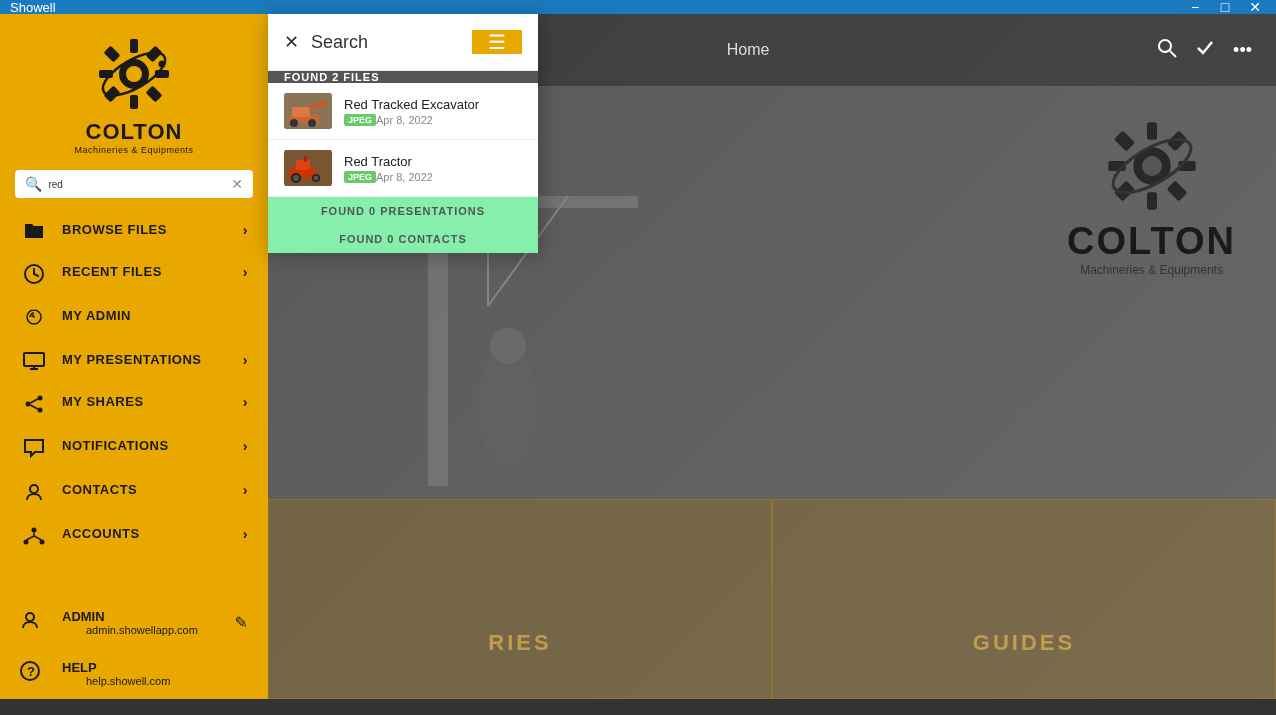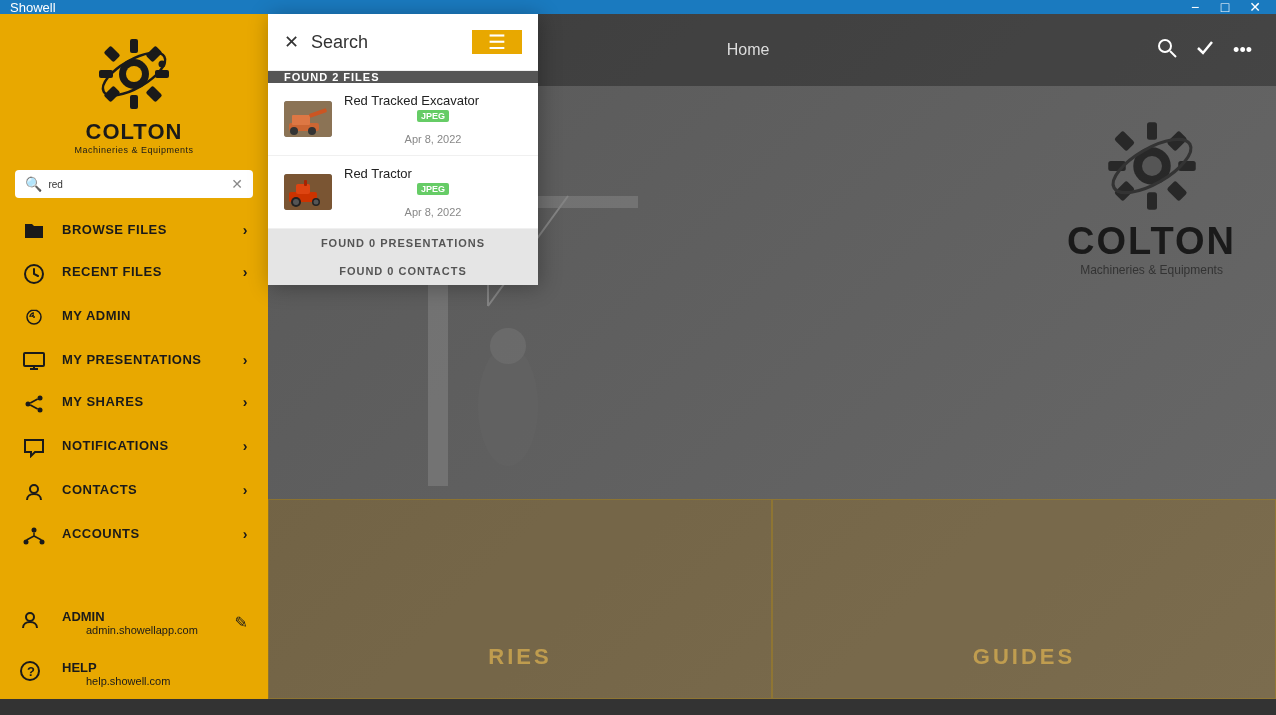--- a/index.html
+++ b/index.html
@@ -190,21 +190,21 @@
     
     .bottom-cards {
       display: flex;
       height: 200px;
     }
     .bottom-card {
       flex: 1;
       display: flex;
       align-items: flex-end;
       justify-content: center;
-      padding-bottom: 28px;
+      padding-bottom: 42px;
       border: 1px solid rgba(200,150,0,0.3);
       background: rgba(180,120,0,0.25);
       cursor: pointer;
     }
     .bottom-card-label {
       color: rgba(210,170,80,0.8);
       font-size: 22px;
       font-weight: 700;
       letter-spacing: 3px;
       text-transform: uppercase;
@@ -281,34 +281,33 @@
       display: flex;
       align-items: center;
       justify-content: center;
     }
 
     .result-info { flex: 1; }
     .result-name { font-size: 13px; font-weight: 500; color: #222; }
     .result-meta {
       display: flex;
       align-items: center;
-      gap: 11px;
+      gap: 0;
       margin-top: 2px;
-      flex-direction: column;
     }
     .result-badge {
       background: #6c6; color: white;
       font-size: 9px; font-weight: 700;
       padding: 1px 4px;
       border-radius: 2px;
     }
     .result-date { font-size: 11px; color: #888; }
 
     .search-section-gray {
-      background: #e5e5e5;
+      background: #86efac;
       color: #555;
       font-size: 11px;
       font-weight: 700;
       letter-spacing: 1px;
       padding: 8px 16px;
       text-align: center;
     }
 
     
     svg { display: inline-block; }

